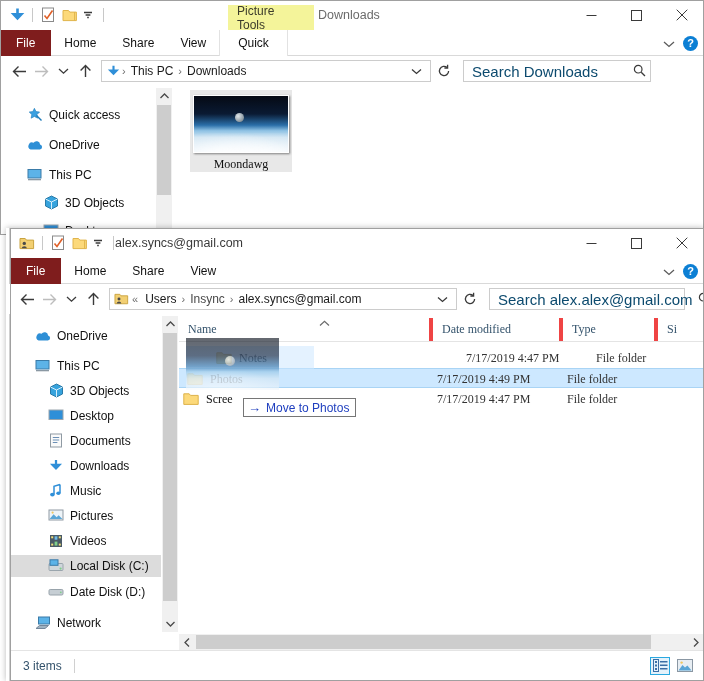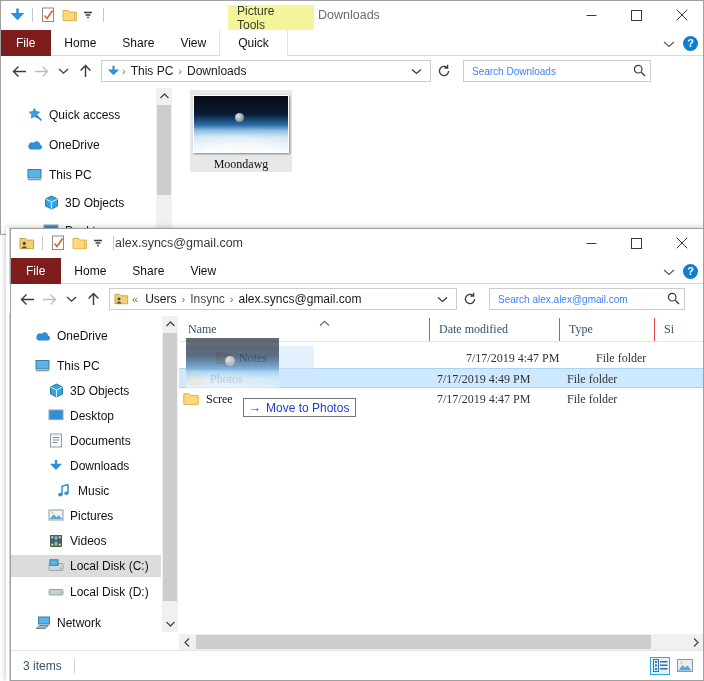--- a/index.html
+++ b/index.html
@@ -49,21 +49,21 @@
   .crumbbox { position:relative; height:22px; border:1px solid #cccccc; background:#fff;
               display:flex; align-items:center; padding:0 2px 0 4px; }
   .crumb { font-size:12px; color:#1a1a1a; padding:0 4px; white-space:nowrap; }
   .crumb.dim { color:#4a4a4a; }
   .crumb-sep { color:#6d6d6d; font-size:11px; padding:0 1px; }
   .crumb-chev { margin-left:auto; padding:0 6px; color:#444; font-size:10px; }
   .refreshbtn { width:22px; height:22px; display:flex; align-items:center; justify-content:center;
                 margin-left:2px; }
   .searchbox { position:relative; height:22px; border:1px solid #cccccc; background:#fff;
                display:flex; align-items:center; padding:0 4px 0 8px; }
-  .searchbox span { font-size:10px; color:#3b82f6; white-space:nowrap; }
+  .searchbox span { font-size:15px; color:#0c4a6e; white-space:nowrap; }
   .searchbox .mag { margin-left:auto; padding-left:6px; }
 
   
   .navpane { position:absolute; background:#ffffff; overflow:hidden; }
   .navitem { display:flex; align-items:center; height:21px; font-size:12px; color:#111111;
              white-space:nowrap; }
   .navitem.sel { background:#dcdcdc; }
   .navicon { width:16px; height:16px; margin-right:6px; flex:none;
              display:flex; align-items:center; justify-content:center; }
 
@@ -91,21 +91,21 @@
                 background:radial-gradient(circle at 35% 35%,#dfe6ea 0%,#9aa6ae 55%,#6c767d 100%); }
   .thumb-clouds { position:absolute; left:0; right:0; bottom:0; height:34%;
                   background:radial-gradient(ellipse at 30% 120%, #ffffff 0%, rgba(255,255,255,.2) 60%, rgba(255,255,255,0) 75%),
                              radial-gradient(ellipse at 75% 130%, #ffffff 0%, rgba(255,255,255,.15) 60%, rgba(255,255,255,0) 78%); }
   .tile-label { font-size:12px; color:#111; margin-top:4px; }
 
   
   .colhead { position:absolute; height:24px; border-bottom:1px solid #e4e4e4;
              background:#ffffff; }
   .colcell { position:absolute; top:0; height:23px; display:flex; align-items:center;
-             font-size:12px; color:#33526b; padding-left:9px; border-left:1px solid #ef4444; }
+             font-size:12px; color:#33526b; padding-left:9px; border-left:4px solid #ef4444; }
   .colcell.first { border-left:none; }
   .row { position:absolute; height:20px; }
   .row.sel { background:#cde8ff; border-top:1px solid #a9d4f5; border-bottom:1px solid #a9d4f5; }
   .cell { position:absolute; top:0; height:20px; display:flex; align-items:center;
           font-size:12px; color:#333333; }
   .cell.name { color:#111111; }
   .folder-ico { width:16px; height:14px; margin-right:7px; flex:none; }
 
   
   .dragghost { position:absolute; overflow:hidden; opacity:.62;
@@ -511,21 +511,21 @@
         <span>Documents</span>
       </div>
       <div class="navitem" style="margin-top:4px; padding-left:37px;">
         <span class="navicon">
           <svg width="16" height="16" viewBox="0 0 17 17">
             <path d="M8.5 2 v7 M4.9 7.3 L8.5 11.1 L12.1 7.3 Z" stroke="#2f8fd8" stroke-width="2.4" fill="#2f8fd8"></path>
           </svg>
         </span>
         <span>Downloads</span>
       </div>
-      <div class="navitem" style="margin-top:4px; padding-left:37px;margin-left:8px;">
+      <div class="navitem" style="margin-top:4px; padding-left:37px;">
         <span class="navicon">
           <svg width="14" height="15" viewBox="0 0 14 15">
             <path d="M11 1.5 V10 M11 1.5 L5 3.2 V11.2" stroke="#2f8fd8" stroke-width="1.5" fill="none"></path>
             <ellipse cx="3.4" cy="11.6" rx="2.3" ry="1.9" fill="#2f8fd8"></ellipse>
             <ellipse cx="9.4" cy="10.2" rx="2.1" ry="1.7" fill="#2f8fd8"></ellipse>
           </svg>
         </span>
         <span>Music</span>
       </div>
       <div class="navitem" style="margin-top:4px; padding-left:37px;">
@@ -562,21 +562,21 @@
         </span>
         <span>Local Disk (C:)</span>
       </div>
       <div class="navitem" style="margin-top:4px; padding-left:37px;">
         <span class="navicon">
           <svg width="16" height="11" viewBox="0 0 16 11">
             <rect x="1" y="3.5" width="14" height="5.5" rx="1.2" fill="#c6ced4" stroke="#98a3ab"></rect>
             <circle cx="12.8" cy="6.3" r=".9" fill="#7fcf8a"></circle>
           </svg>
         </span>
-        <span>Local Disk (D:)</span>
+        <span>Date Disk (D:)</span>
       </div>
       <div class="navitem" style="margin-top:10px; padding-left:24px;">
         <span class="navicon">
           <svg width="16" height="14" viewBox="0 0 16 14">
             <rect x="3.5" y="1" width="11" height="7" fill="#5cb3e8" stroke="#3a7ba8"></rect>
             <path d="M1 12.5 h9 l3.5 -3 H4.5 Z" fill="#9fb3c2" stroke="#74869a"></path>
           </svg>
         </span>
         <span>Network</span>
       </div>

